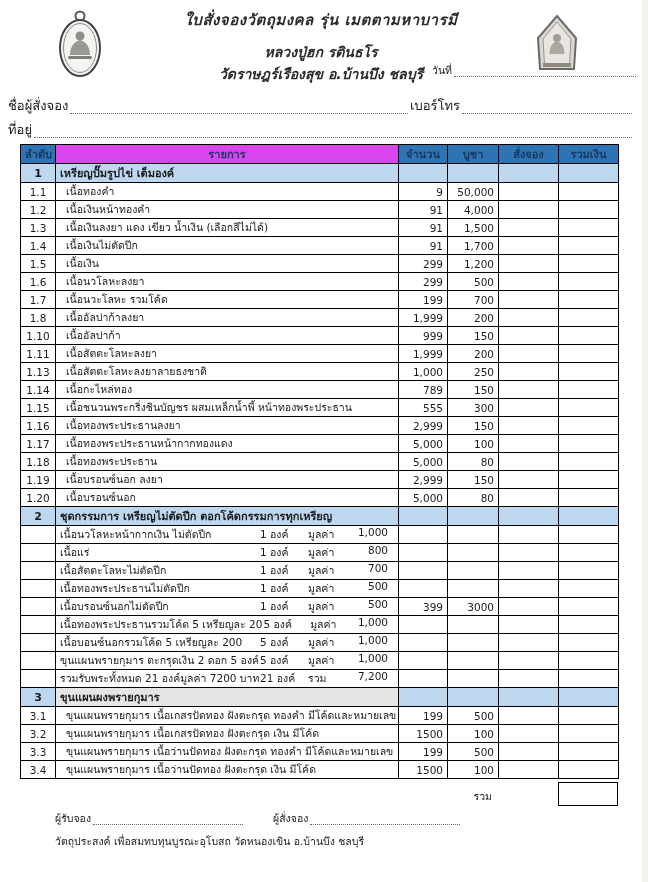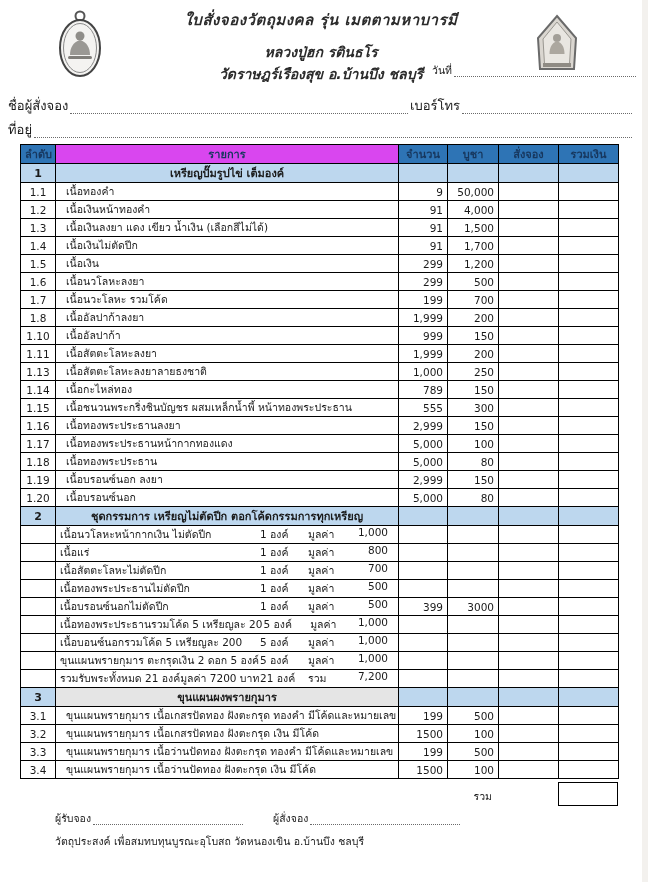--- a/index.html
+++ b/index.html
@@ -18,21 +18,21 @@
   .t2 { font-size:14px; font-weight:bold; font-style:italic; color:#2b2b2b; margin-top:9px; }
   .t3 { font-size:14px; font-weight:bold; font-style:italic; color:#2b2b2b; }
   .date-line { position:absolute; right:4px; top:62px; width:206px; display:flex; align-items:flex-end; font-size:10.5px; }
   .fill-line { display:flex; align-items:flex-end; font-size:13px; padding:0 8px; margin-top:3px; }
   .lbl { white-space:nowrap; }
   .dots { flex:1 1 auto; border-bottom:1.6px dotted #6a6a6a; margin:0 2px 2px 2px; min-width:12px; height:10px; }
   
   table.order { border-collapse:collapse; table-layout:fixed; width:598px; margin-left:20px; margin-top:4px; font-size:10.5px; }
   table.order td, table.order th { border:1px solid #000; padding:0 4px; overflow:hidden; white-space:nowrap; }
   table.order th { height:18px; font-weight:bold; font-size:11px; }
-  tr.sec td { height:17px; font-weight:bold; font-size:11px;text-align:center; }
+  tr.sec td { height:17px; font-weight:bold; font-size:11px; }
   tr.sec td.no { text-align:center; }
   tr.r1 td { height:15px; }
   tr.r2 td { height:18px; }
   td.no { text-align:center; }
   td.num { text-align:right; padding-right:6px; }
   td.itm .det { display:flex; }
   td.itm .det .nm { flex:1 1 auto; overflow:hidden; }
   td.itm .det .un { width:48px; text-align:left; }
   td.itm .det .vl { width:42px; text-align:left; }
   td.itm .det .vv { width:44px; text-align:right; padding-right:6px; }

